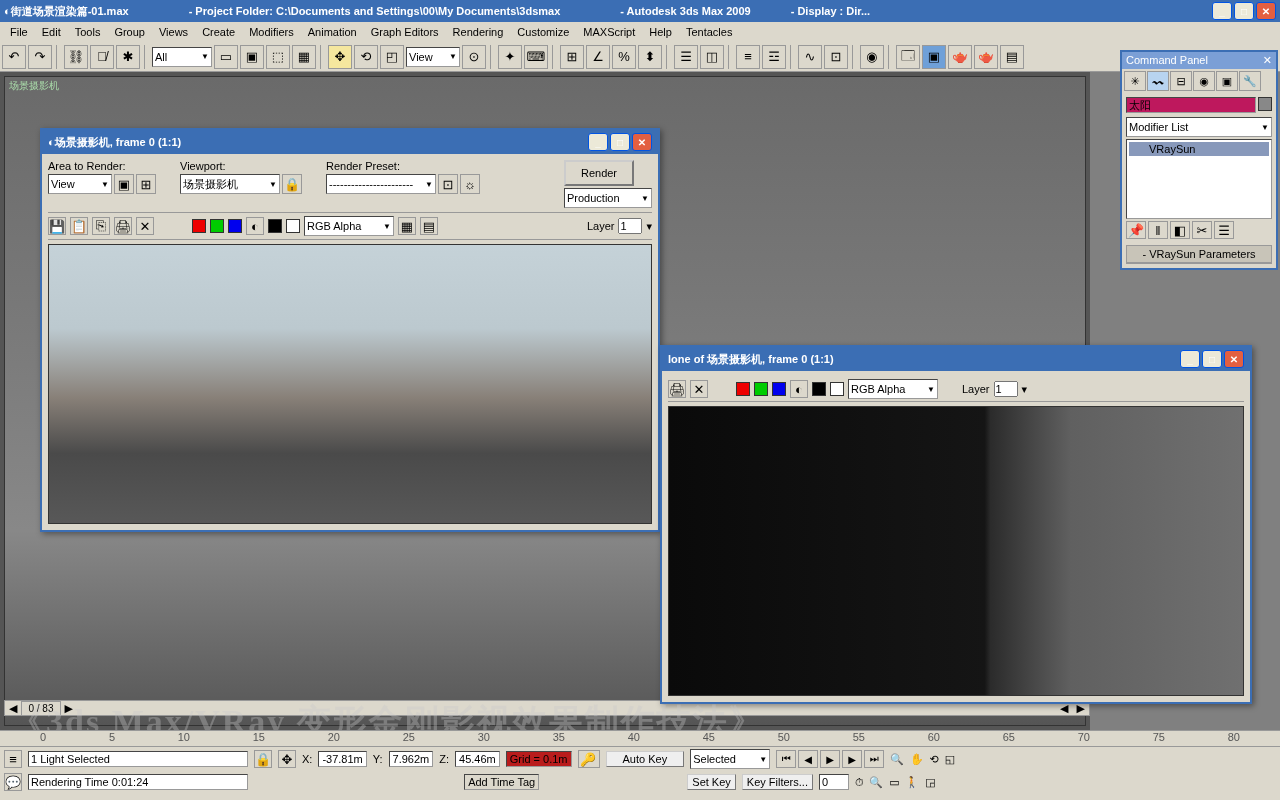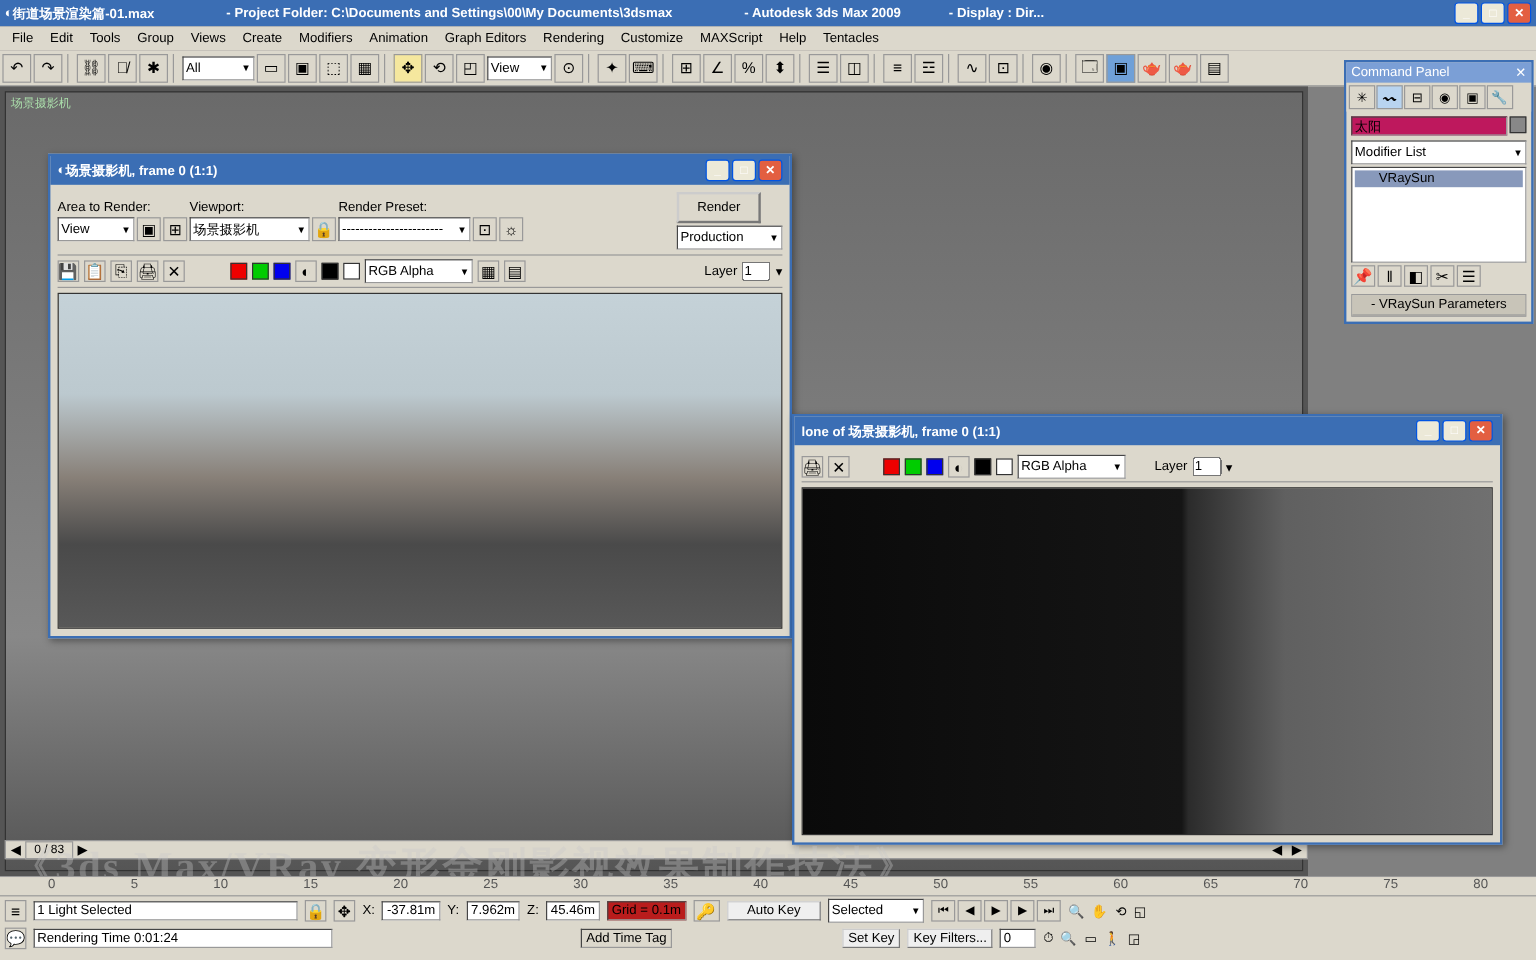--- a/index.html
+++ b/index.html
@@ -32,21 +32,21 @@
 .cmdpanel .modlist { width: 100%; height: 80px; background: white; border: 1px inset #999; margin-top: 2px; padding: 2px; }
 .rollout { border: 1px solid #999; margin-top: 6px; }
 .rollout .rh { background: #c8c4b8; padding: 2px 4px; text-align: center; border-bottom: 1px solid #999; }
 
 .dialog { position: absolute; background: #dcd8cc; border: 2px solid #3b6eb4; box-shadow: 2px 2px 6px rgba(0,0,0,.4); }
 .dialog .dtitle { background: #3b6eb4; color: white; padding: 3px 6px; display: flex; align-items: center; font-weight: bold; }
 .dialog .dtitle .winctl { margin-left: auto; display: flex; gap: 2px; }
 .dialog .dbody { padding: 6px; }
 
 .d1 { top: 128px; left: 40px; width: 620px; }
-.d1 .row { display: flex; align-items: center; gap: 2px; margin-bottom: 4px; }
+.d1 .row { display: flex; align-items: flex-start; gap: 24px; margin-bottom: 4px; }
 .d1 .col { display: flex; flex-direction: column; gap: 2px; }
 .d1 label { font-size: 11px; }
 .d1 select, .d1 .sel { background: white; border: 1px inset #999; height: 20px; padding: 0 2px; }
 .d1 .render-btn { width: 70px; height: 26px; border: 2px outset #ccc; background: #dcd8cc; }
 .d1 .tool-row { display: flex; align-items: center; gap: 4px; background: #dcd8cc; padding: 3px 0; border-top: 1px solid #999; border-bottom: 1px solid #999; }
 .d1 .render-img { width: 100%; height: 280px; background: linear-gradient(#c5d2d8 0%, #bcc9cf 30%, #888078 55%, #4a4a4a 75%, #585858 100%); border: 1px solid #333; margin-top: 4px; position: relative; }
 .swatch { width: 14px; height: 14px; border: 1px solid #333; display: inline-block; }
 .sw-r{ background:#e00;} .sw-g{background:#0c0;} .sw-b{background:#00e;} .sw-k{background:#000;} .sw-w{background:#fff;}
 
 .d2 { top: 345px; left: 660px; width: 592px; }
@@ -353,21 +353,21 @@
       <div class="pb">▶</div>
       <div class="pb">⏭</div>
     </div>
     <div class="pb">🔍</div>
     <div class="pb">✋</div>
     <div class="pb">⟲</div>
     <div class="pb">◱</div>
   </div>
   <div class="status">
     <div class="tbtn" style="width:18px;height:18px">💬</div>
-    <input style="width: 249px;" value="Rendering Time 0:01:24">
+    <input style="width: 220px;" value="Rendering Time 0:01:24">
     <span style="flex:.3"></span>
     <span class="field" style="background:#dcd8cc">Add Time Tag</span>
     <span style="flex:.2"></span>
     <button style="padding:1px 4px;border:1px outset #ccc">Set Key</button>
     <button style="padding:1px 4px;border:1px outset #ccc">Key Filters...</button>
     <input style="width: 30px;" value="0">
     <div class="pb">⏱</div>
     <div class="pb">🔍</div>
     <div class="pb">▭</div>
     <div class="pb">🚶</div>

